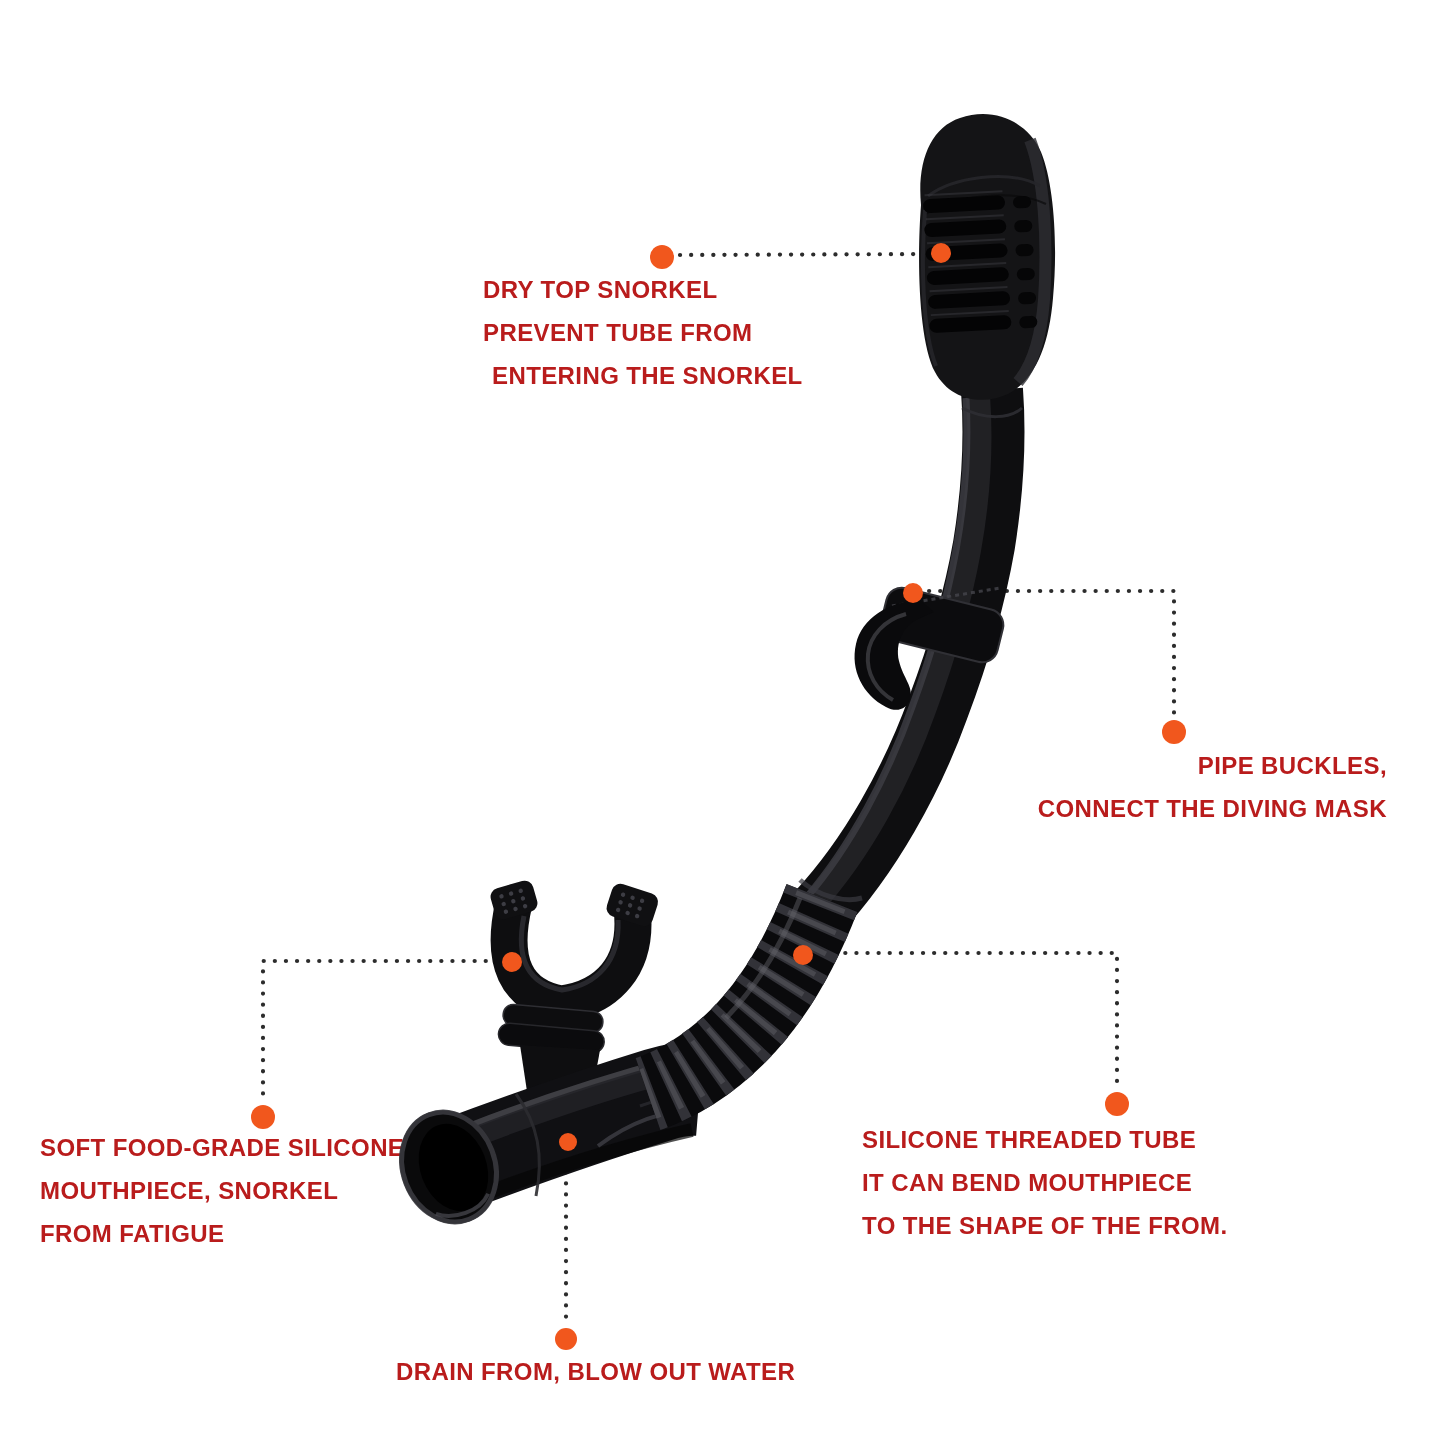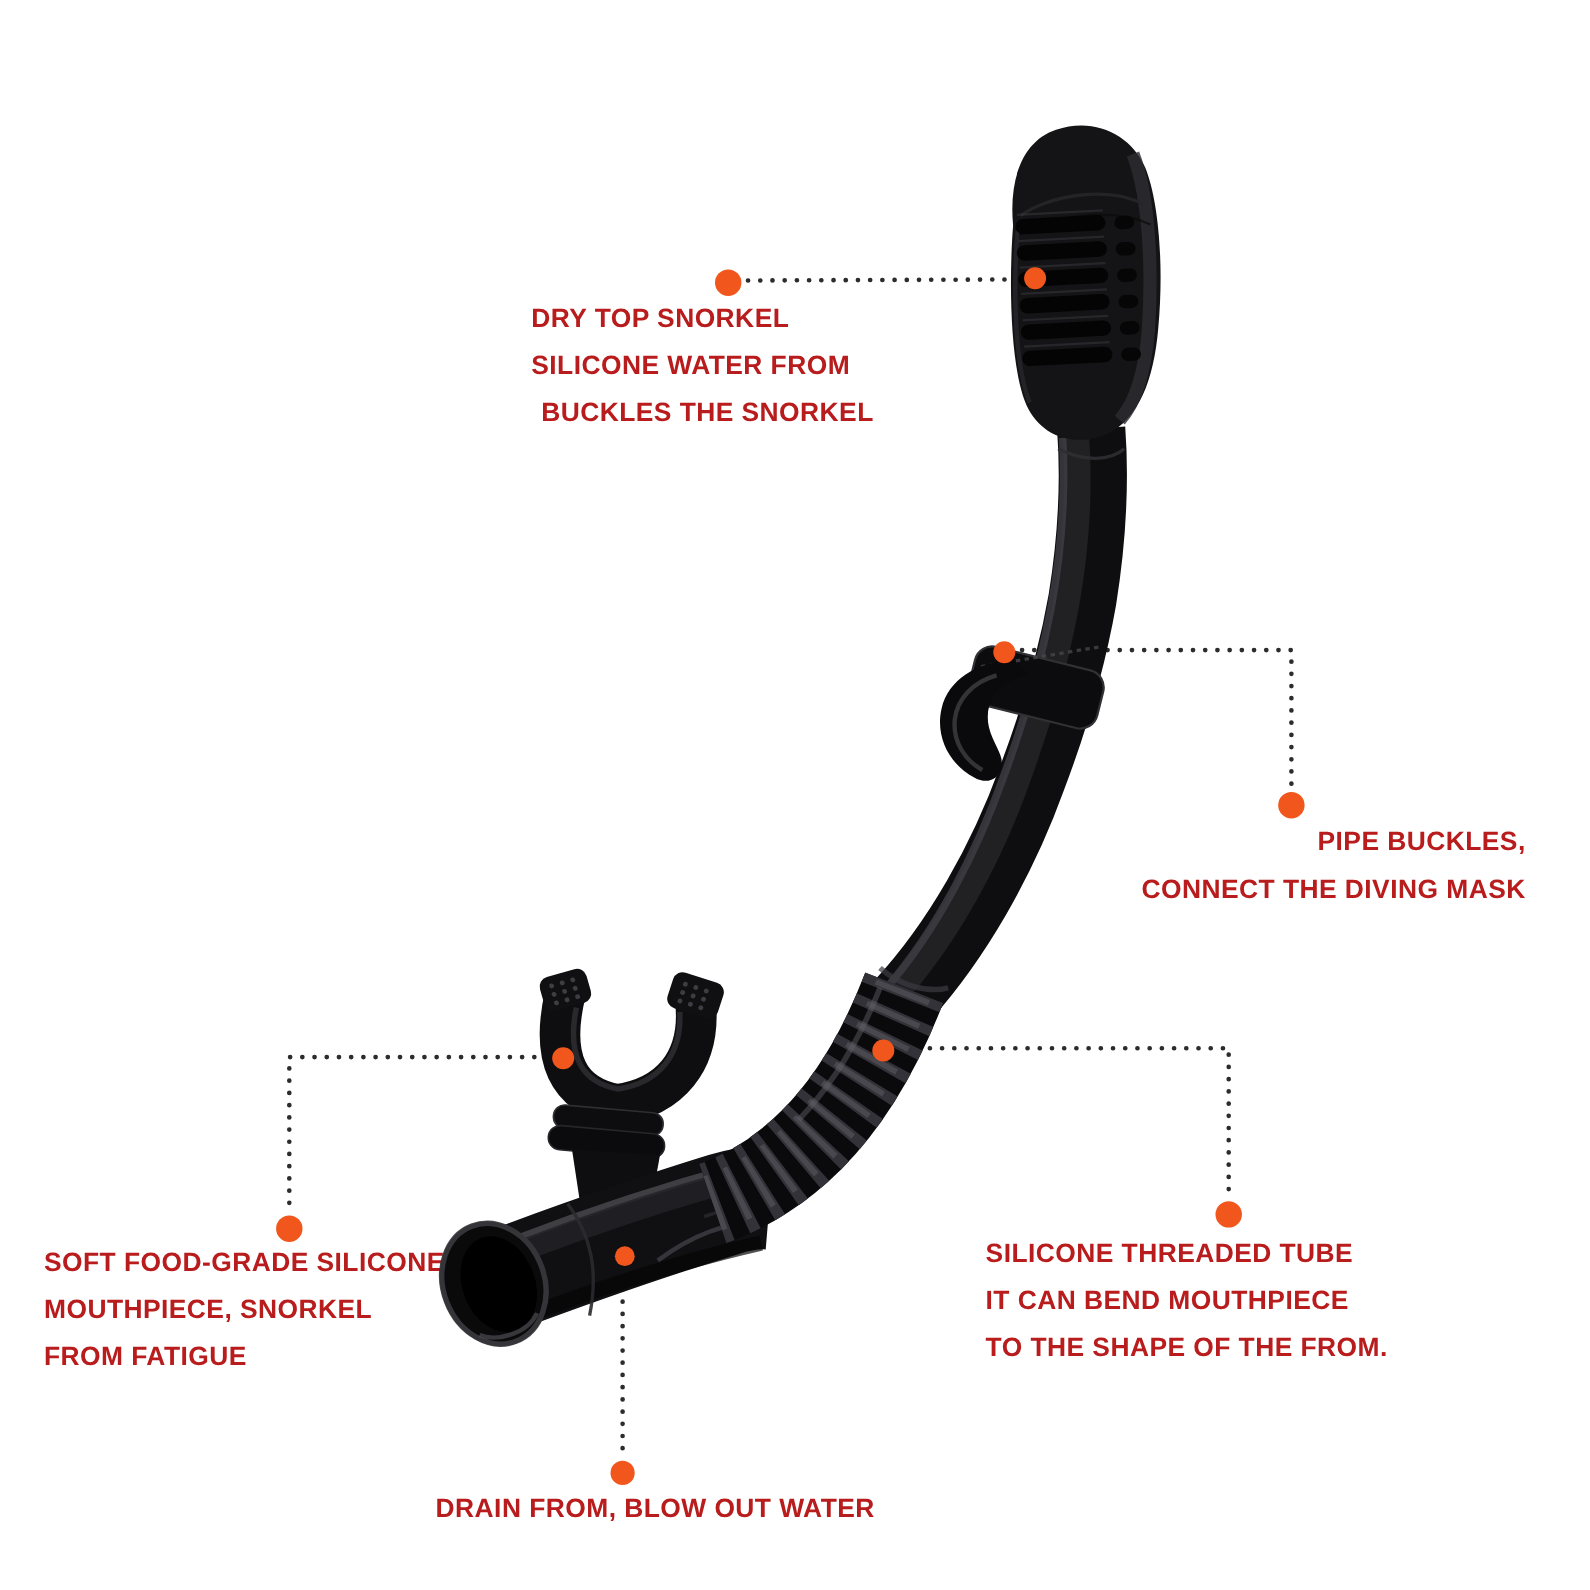--- a/index.html
+++ b/index.html
@@ -28,36 +28,36 @@
     pointer-events:none;
   }
 </style>
 </head>
 <body>
 
 <div id="canvas">
 
   <div class="ann" id="ann-drytop" style="left:483px;top:268px;">
     <div>DRY TOP SNORKEL</div>
-    <div>SILICONE WATER FROM</div>
-    <div style="padding-left:9px;">BUCKLES THE SNORKEL</div>
+    <div>PREVENT TUBE FROM</div>
+    <div style="padding-left:9px;">ENTERING THE SNORKEL</div>
   </div>
 
   <div class="ann" id="ann-pipe" style="left:941px;top:744px;width:446px;text-align:right;">
     <div>PIPE BUCKLES,</div>
     <div>CONNECT THE DIVING MASK</div>
   </div>
 
   <div class="ann" id="ann-mouth" style="left:40px;top:1126px;">
     <div>SOFT FOOD-GRADE SILICONE</div>
     <div>MOUTHPIECE, SNORKEL</div>
     <div>FROM FATIGUE</div>
   </div>
 
-  <div class="ann" id="ann-thread" style="left:862px;top:1118px;margin-left:34px;">
+  <div class="ann" id="ann-thread" style="left:862px;top:1118px;">
     <div>SILICONE THREADED TUBE</div>
     <div>IT CAN BEND MOUTHPIECE</div>
     <div>TO THE SHAPE OF THE FROM.</div>
   </div>
 
   <div class="ann" id="ann-drain" style="left:396px;top:1350px;">
     <div>DRAIN FROM, BLOW OUT WATER</div>
   </div>
 
   <svg id="product-svg" width="1445" height="1445" viewBox="0 0 1445 1445">

